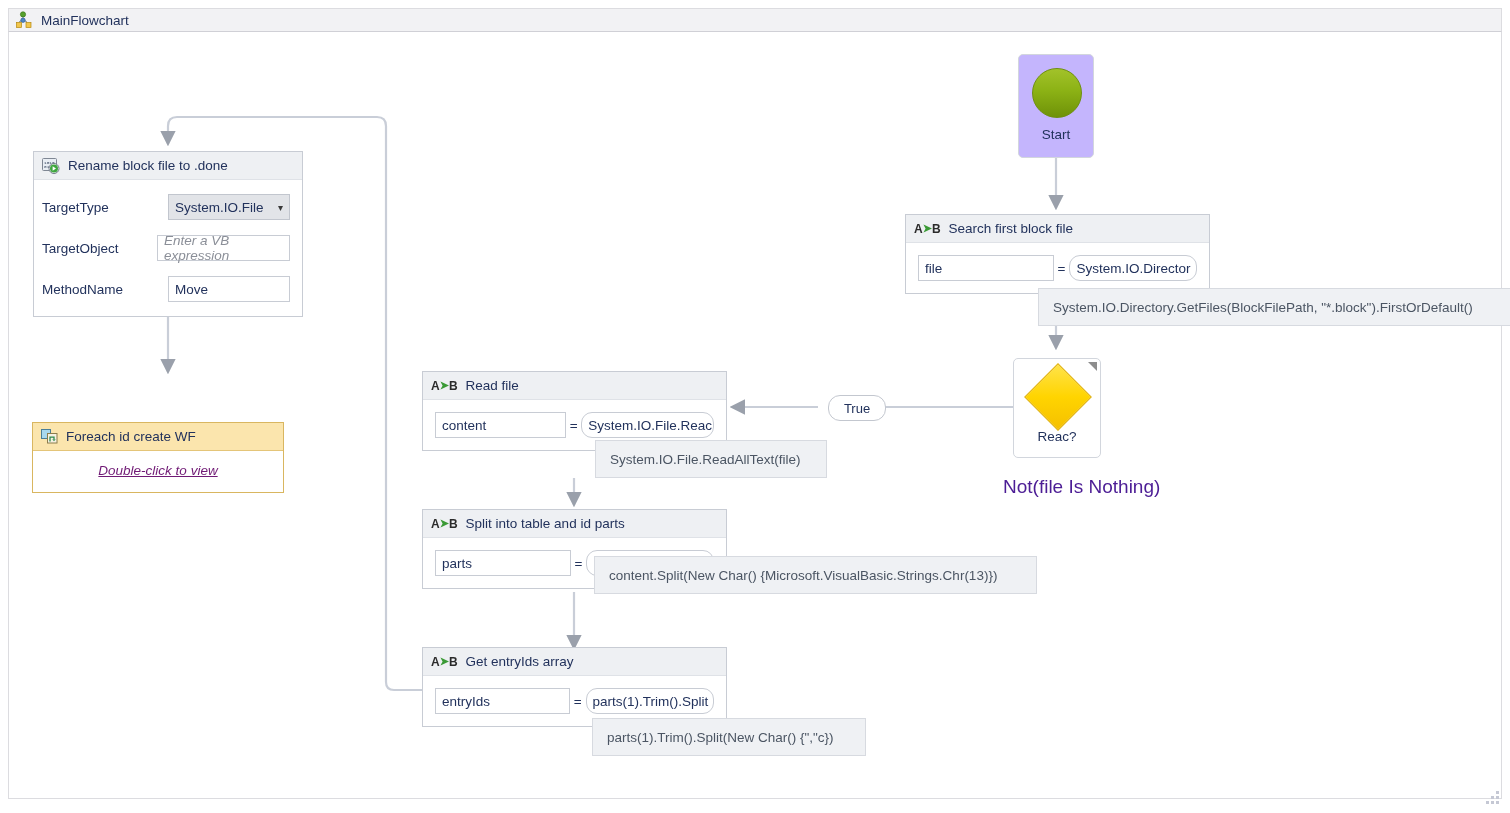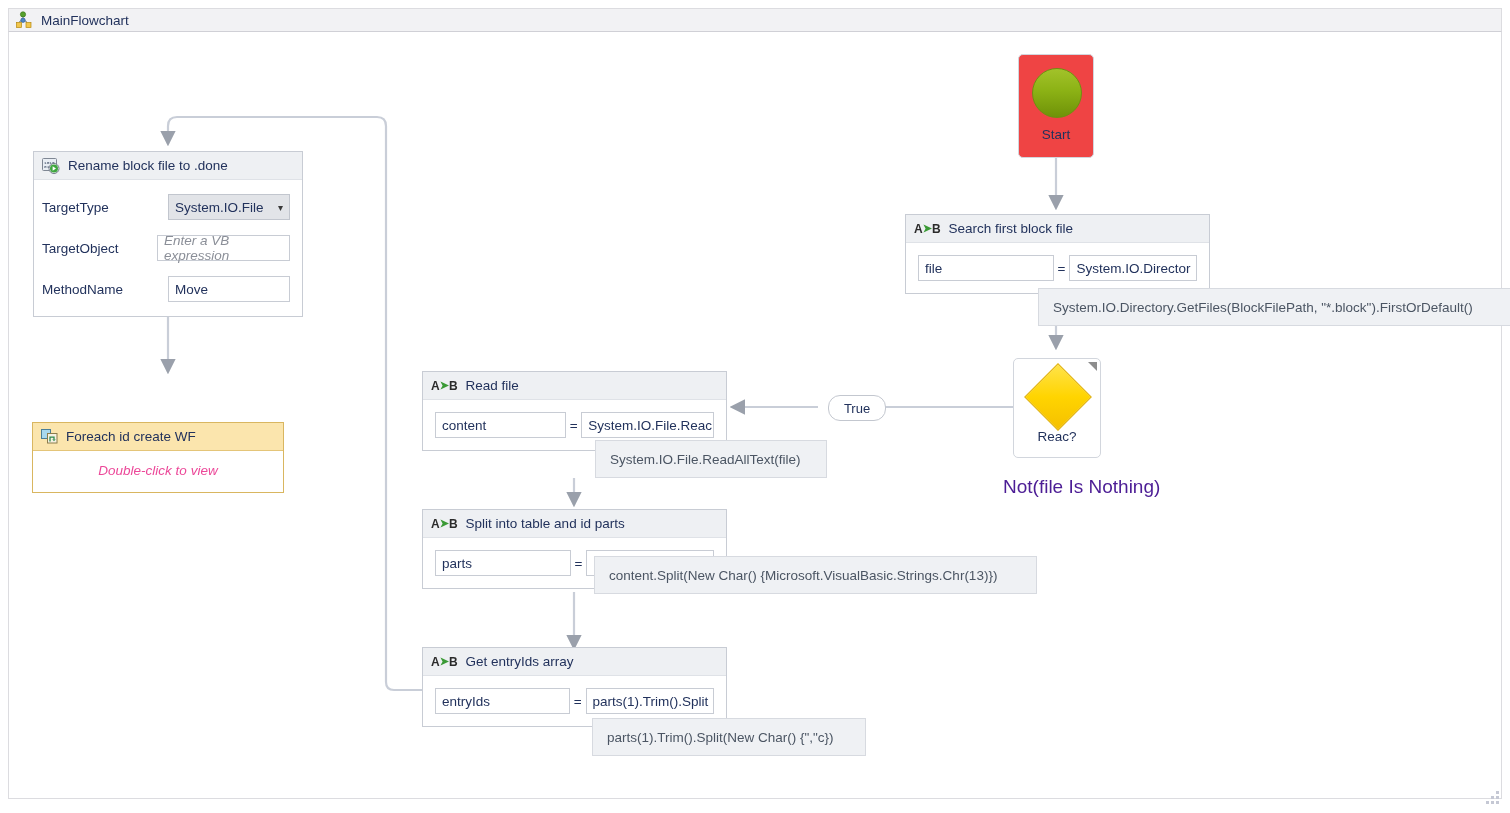--- a/index.html
+++ b/index.html
@@ -117,21 +117,21 @@
     display: flex;
     align-items: center;
     padding: 0 6px;
     font-size: 13.5px;
     color: #22325c;
     white-space: nowrap;
     overflow: hidden;
   }
   .assign-left  { width: 136px; }
   .eq { width: 16px; text-align: center; color: #22325c; font-size: 13.5px; }
-  .assign-right { flex: 1 1 auto; min-width: 0; }
+  .assign-right { flex: 1 1 auto; min-width: 0; border-radius: 11px; }
 
   
   .exprtip {
     position: absolute;
     background: #eff1f4;
     border: 1px solid #d7dae0;
     box-sizing: border-box;
     height: 38px;
     display: flex;
     align-items: center;
@@ -139,21 +139,21 @@
     font-size: 13.5px;
     color: #4b5563;
     white-space: nowrap;
   }
 
   
   #node-start {
     width: 76px; height: 104px;
     border-radius: 5px;
     border: 1px solid #d2d6dd;
-    background: #ef4444;
+    background: #c4b5fd;
   }
   .start-circle {
     position: absolute;
     left: 13px; top: 13px;
     width: 50px; height: 50px;
     border-radius: 50%;
     background: linear-gradient(180deg, #a2c22a 0%, #8cb215 45%, #6f9208 100%);
     border: 1px solid #6e8f11;
     box-sizing: border-box;
   }
@@ -269,22 +269,23 @@
   }
   #node-foreach .node-head {
     background: #fbe5ad;
     border-bottom: 1px solid #e4c579;
     color: #22325c;
   }
   #node-foreach .node-body {
     padding: 12px 0 14px 0;
     text-align: center;
     font-style: italic;
-    color: #ec4899;
-    font-size: 13.5px;
+    color: #701a75;
+    font-size: 13.5px;
+    text-decoration: underline;
   }
 
   
   #resize-grip {
     position: absolute;
     right: 10px; bottom: 8px;
     width: 14px; height: 14px;
   }
   #resize-grip i {
     position: absolute;

